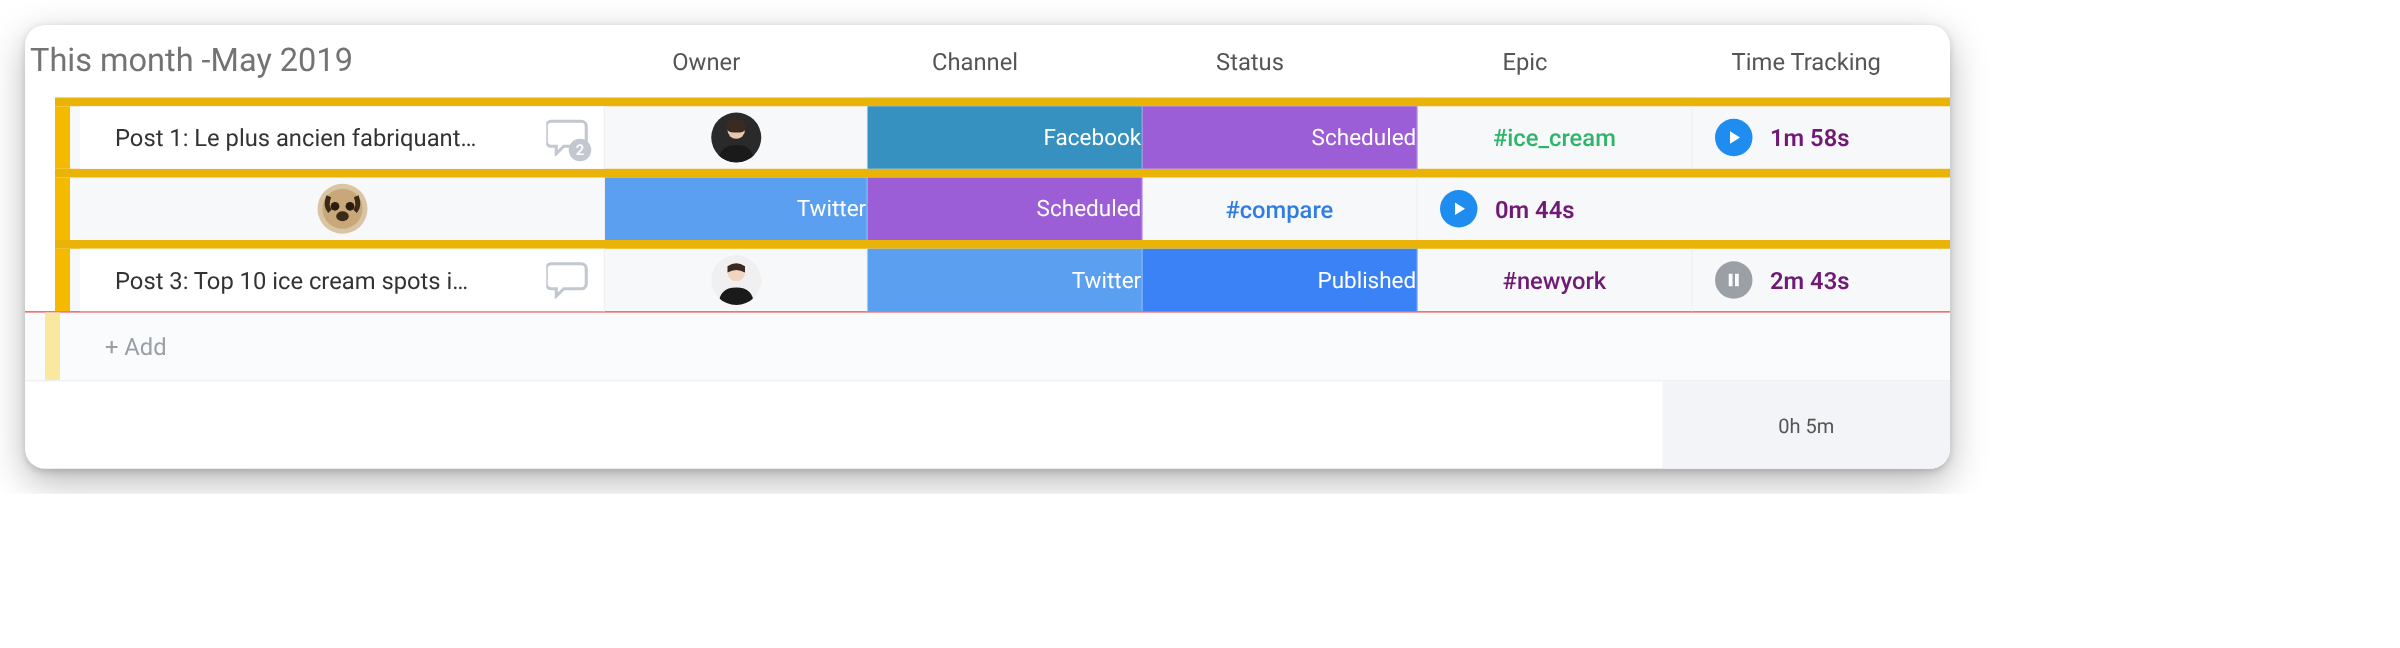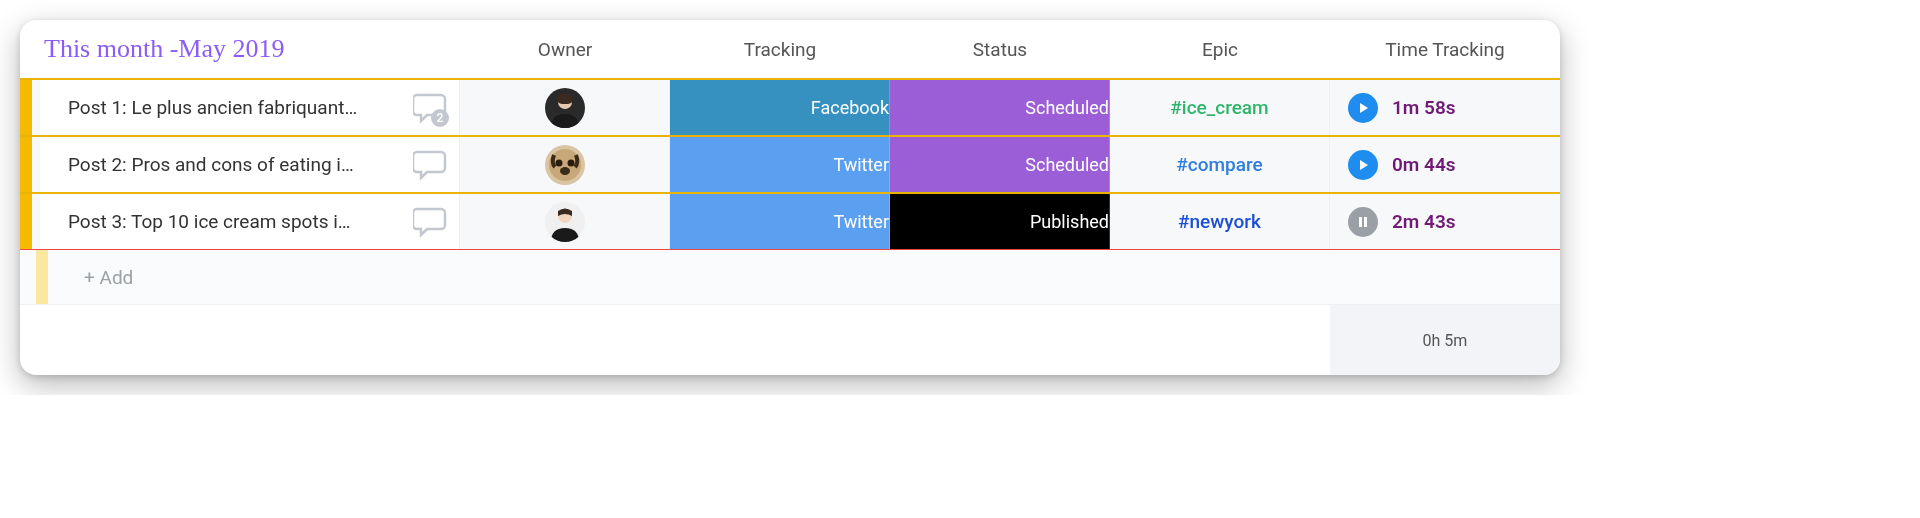--- a/index.html
+++ b/index.html
@@ -21,34 +21,34 @@
     grid-template-columns: 20px 420px 210px 220px 220px 220px 230px;
     align-items: center;
   }
   .header-row {
     height: 58px;
   }
   .group-title {
     grid-column: 1 / span 2;
     font-size: 26px;
     font-weight: 400;
-    color: #8b5cf6;
-    padding-left: 24px;
-    font-family: Liberation Serif, serif;
+    color: #737373;
+    padding-left: 4px;
   }
   .col-header {
     text-align: center;
     font-size: 19px;
     color: #555;
     font-weight: 400;
   }
   .data-row {
     height: 57px;
-    border-top: 2px solid #eab308;
+    border-top: 7px solid #eab308;
     background: #f7f8fa;
+    margin-left: 24px;
   }
   .left-bar {
     width: 12px;
     height: 100%;
     background: #f5b900;
     grid-column: 1;
   }
   .name-cell {
     display: flex;
     align-items: center;
@@ -180,21 +180,21 @@
   }
 </style>
 </head>
 <body>
 
 <div class="board">
 
   <div class="header-row">
     <div class="group-title">This month -May 2019</div>
     <div class="col-header">Owner</div>
-    <div class="col-header">Tracking</div>
+    <div class="col-header">Channel</div>
     <div class="col-header">Status</div>
     <div class="col-header">Epic</div>
     <div class="col-header">Time Tracking</div>
   </div>
 
   <div class="data-row">
     <div class="left-bar"></div>
     <div class="name-cell">
       <span class="name-text">Post 1: Le plus ancien fabriquant…</span>
       <span class="chat-wrap">
@@ -227,28 +227,20 @@
         <svg width="14" height="14" viewBox="0 0 14 14">
             <path d="M4 2 L12 7 L4 12 Z" fill="#fff"></path>
           </svg>
       </div>
       <span>1m 58s</span>
     </div>
   </div>
 
   <div class="data-row">
     <div class="left-bar"></div>
-    <div class="name-cell">
-      <span class="name-text">Post 2: Pros and cons of eating i…</span>
-      <span class="chat-wrap">
-        <svg width="34" height="32" viewBox="0 0 34 32">
-            <path d="M4 4 h24 a4 4 0 0 1 4 4 v12 a4 4 0 0 1 -4 4 h-14 l-6 6 v-6 h-4 a4 4 0 0 1 -4 -4 v-12 a4 4 0 0 1 4 -4 z" fill="none" stroke="#c3c7cf" stroke-width="2.5"></path>
-          </svg>
-      </span>
-    </div>
     <div class="owner-cell">
       <div class="avatar" style="background:#d9c4a3;">
         <svg width="40" height="40" viewBox="0 0 40 40">
             <circle cx="20" cy="20" r="16" fill="#c8a878"></circle>
             <circle cx="14" cy="18" r="3.5" fill="#2a1d10"></circle>
             <circle cx="26" cy="18" r="3.5" fill="#2a1d10"></circle>
             <ellipse cx="20" cy="26" rx="5" ry="4" fill="#3a2a18"></ellipse>
             <path d="M9 10 Q6 18 10 22" stroke="#3a2a18" stroke-width="4" fill="none"></path>
             <path d="M31 10 Q34 18 30 22" stroke="#3a2a18" stroke-width="4" fill="none"></path>
           </svg>
@@ -288,24 +280,24 @@
         <svg width="40" height="40" viewBox="0 0 40 40">
             <circle cx="20" cy="14" r="7" fill="#f0d5c0"></circle>
             <path d="M6 40 Q6 26 20 26 Q34 26 34 40 Z" fill="#1a1a1a"></path>
             <path d="M13 9 Q20 4 27 9 L27 14 Q20 10 13 14 Z" fill="#3a2a20"></path>
           </svg>
       </div>
     </div>
     <div class="pill-cell" style="background:#5a9ff0">
         <span>Twitter</span>
       </div>
-    <div class="pill-cell" style="background:#000000">
+    <div class="pill-cell" style="background:#3b82f6">
         <span>Published</span>
       </div>
-    <div class="epic-cell" style="color:#1d4ed8">
+    <div class="epic-cell" style="color:#701a75">
         <span>#newyork</span>
       </div>
     <div class="time-cell">
       <div class="time-btn pause">
         <svg width="14" height="14" viewBox="0 0 14 14">
             <rect x="3" y="2" width="3" height="10" fill="#fff"></rect>
             <rect x="8" y="2" width="3" height="10" fill="#fff"></rect>
           </svg>
       </div>
       <span>2m 43s</span>

